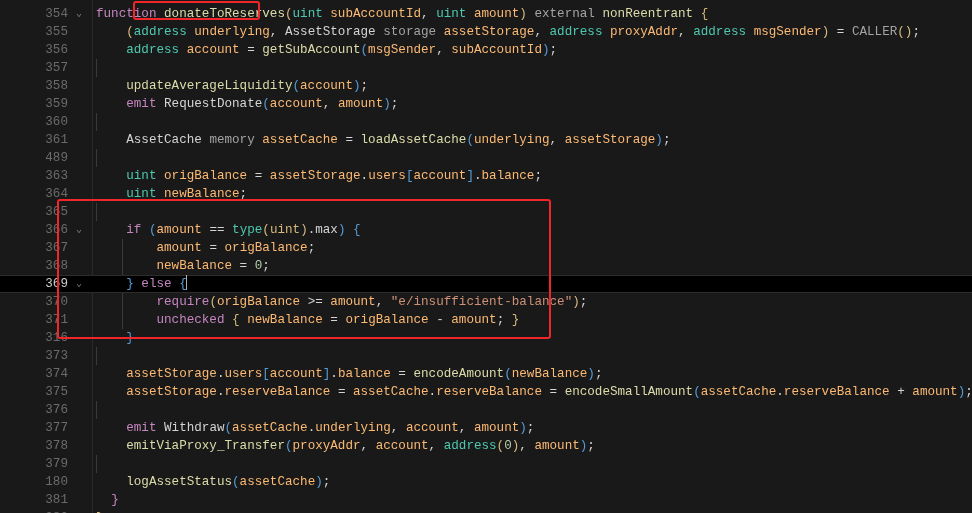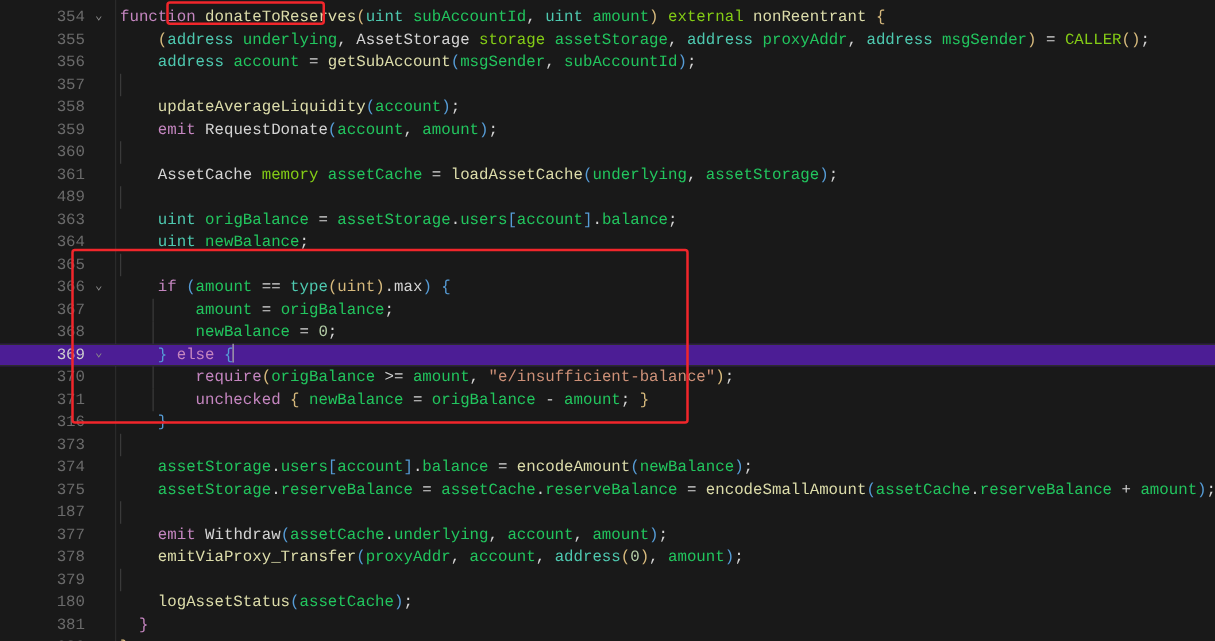--- a/index.html
+++ b/index.html
@@ -24,21 +24,21 @@
     left: 0;
     width: 972px;
   }
   .row {
     position: relative;
     height: 18px;
     white-space: pre;
     display: block;
   }
   .row.active {
-    background: #4c1d95;
+    background: #000000;
     box-shadow: inset 0 1px 0 #2c2c2c, inset 0 -1px 0 #2c2c2c;
   }
   .gutter {
     position: absolute;
     left: 0;
     top: 0;
     width: 68px;
     height: 18px;
     text-align: right;
     color: #6b6b6b;
@@ -78,23 +78,23 @@
   .gutter-sep {
     position: absolute;
     left: 92px; top: 0;
     width: 1px; height: 513px;
     background: #2a2a2a;
   }
 
   
   .kw      { color: #c586c0; }  
   .typ     { color: #4ec9b0; }  
-  .mod     { color: #84cc16; }  
+  .mod     { color: #a3a3a3; }  
   .fn      { color: #dcdcaa; }  
-  .var     { color: #22c55e; }  
+  .var     { color: #fdba74; }  
   .pln     { color: #d4d4d4; }  
   .str     { color: #ce9178; }  
   .num     { color: #b5cea8; }  
   .p-y     { color: #d7ba7d; }  
   .p-b     { color: #569cd6; }  
   .p-m     { color: #c586c0; }  
   .op      { color: #d4d4d4; }
 
   
   .hl-box {
@@ -247,21 +247,21 @@
       <span class="gutter">374</span>
       <span class="codetext">    <span class="var">assetStorage</span><span class="op">.</span><span class="var">users</span><span class="p-b">[</span><span class="var">account</span><span class="p-b">]</span><span class="op">.</span><span class="var">balance</span> <span class="op">=</span> <span class="fn">encodeAmount</span><span class="p-b">(</span><span class="var">newBalance</span><span class="p-b">)</span><span class="op">;</span></span>
     </div>
 
     <div class="row">
       <span class="gutter">375</span>
       <span class="codetext">    <span class="var">assetStorage</span><span class="op">.</span><span class="var">reserveBalance</span> <span class="op">=</span> <span class="var">assetCache</span><span class="op">.</span><span class="var">reserveBalance</span> <span class="op">=</span> <span class="fn">encodeSmallAmount</span><span class="p-b">(</span><span class="var">assetCache</span><span class="op">.</span><span class="var">reserveBalance</span> <span class="op">+</span> <span class="var">amount</span><span class="p-b">)</span><span class="op">;</span></span>
     </div>
 
     <div class="row">
-      <span class="gutter">187</span>
+      <span class="gutter">376</span>
       <span class="guide g1"></span>
       <span class="codetext"></span>
     </div>
 
     <div class="row">
       <span class="gutter">377</span>
       <span class="codetext">    <span class="kw">emit</span> <span class="pln">Withdraw</span><span class="p-b">(</span><span class="var">assetCache</span><span class="op">.</span><span class="var">underlying</span><span class="op">,</span> <span class="var">account</span><span class="op">,</span> <span class="var">amount</span><span class="p-b">)</span><span class="op">;</span></span>
     </div>
 
     <div class="row">

